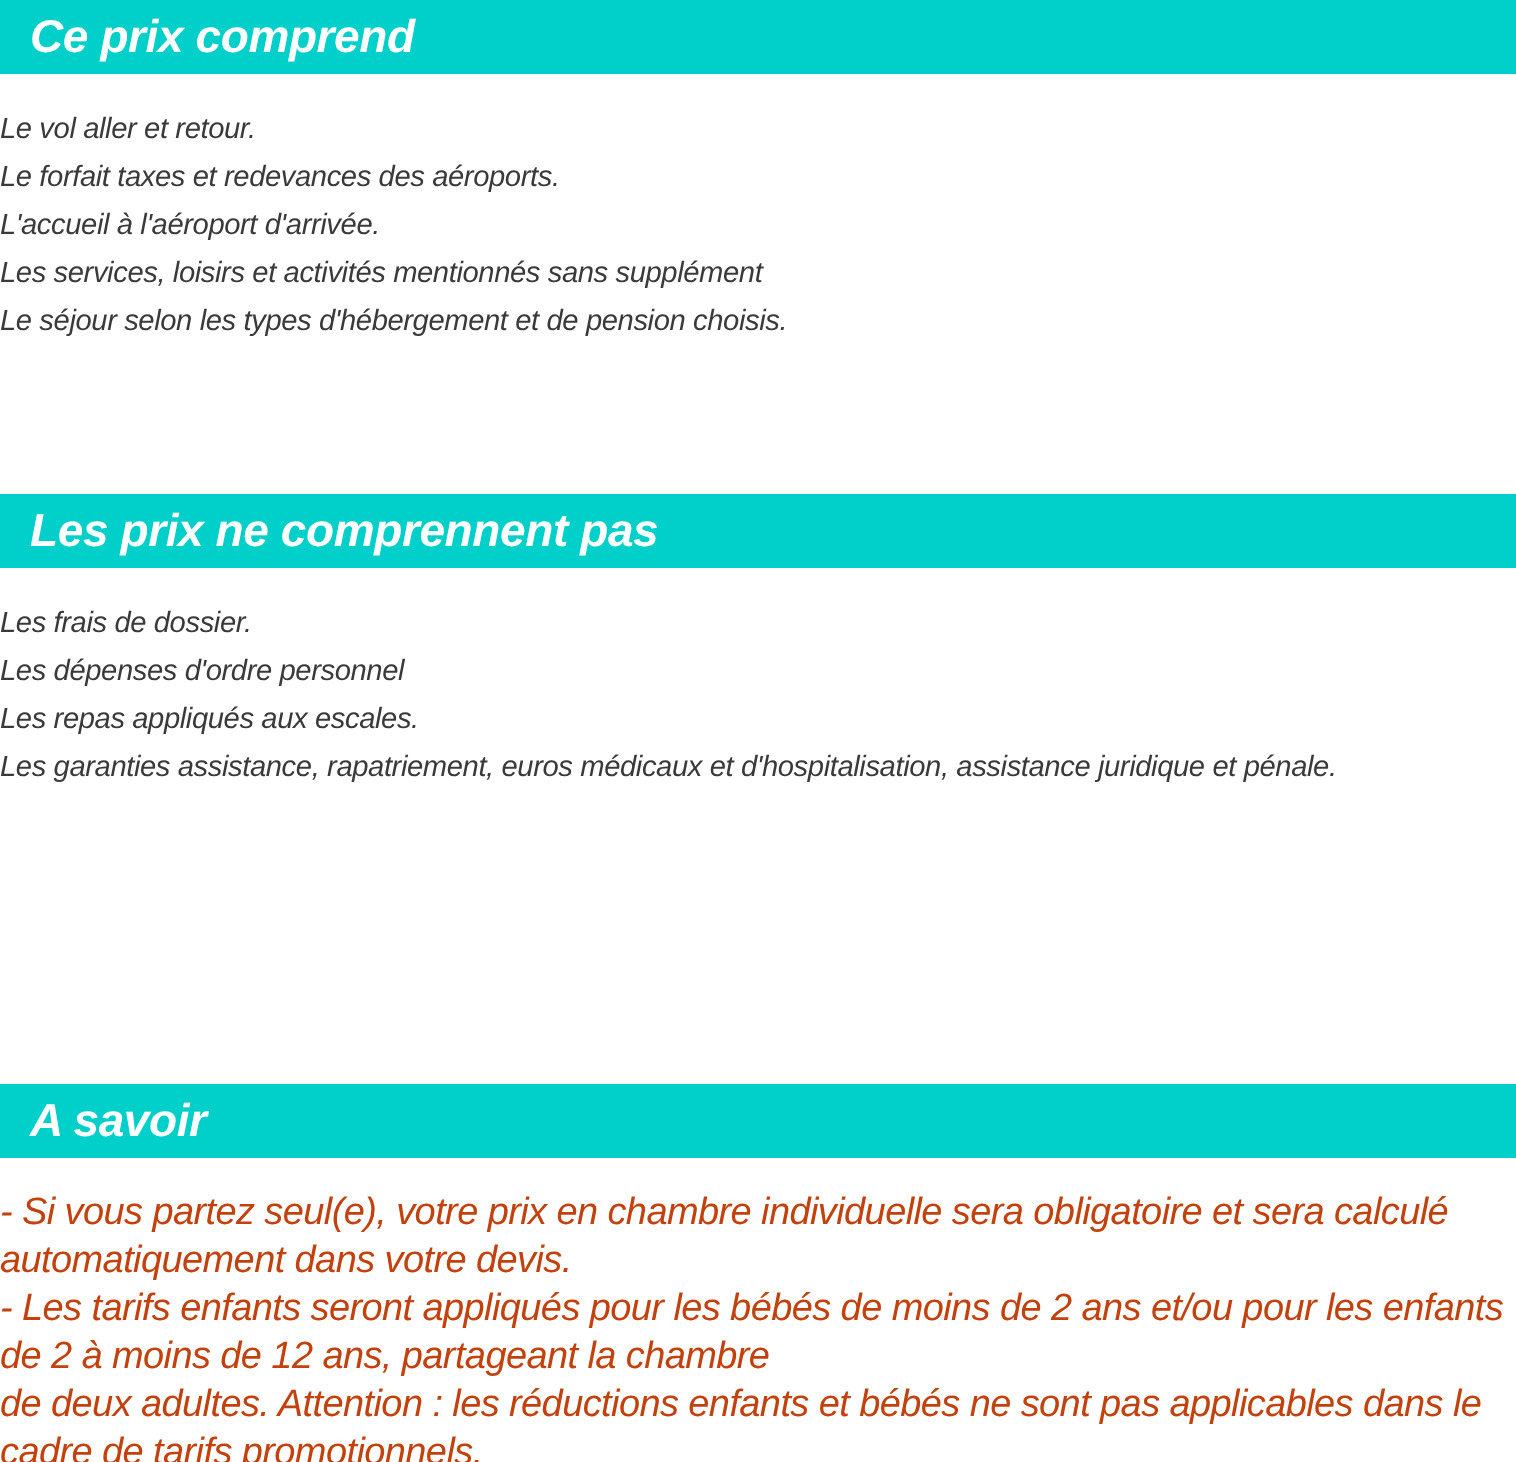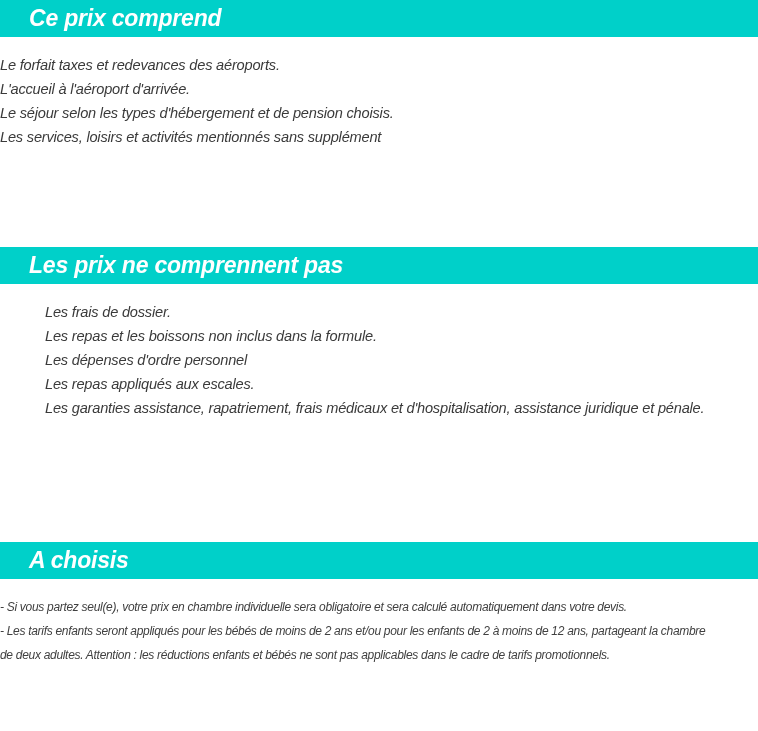--- a/index.html
+++ b/index.html
@@ -1,47 +1,47 @@
 <!DOCTYPE html>
 <html><head>
 <meta charset="utf-8">
 <style>
   html, body { margin:0; padding:0; background:#ffffff; }
   body { width:758px; height:731px; overflow:hidden; font-family:"Liberation Sans", sans-serif; position:relative; }
   .band { position:absolute; left:0; width:758px; height:37px; background:#00d0c9; }
-  .band h2 { margin:0; padding-left:29px; color:#ffffff; font-style:italic; font-weight:bold; font-size:23px; line-height:37px; letter-spacing:-0.2px; }
+  .band h2 { margin:0; padding-left:15px; color:#ffffff; font-style:italic; font-weight:bold; font-size:23px; line-height:37px; letter-spacing:-0.2px; }
   .list { position:absolute; left:0; margin:0; padding:0; list-style:none; }
   .list li { font-style:italic; font-size:14.6px; color:#3a3a3a; line-height:24px; white-space:nowrap; letter-spacing:-0.2px; }
   .para { position:absolute; left:0; width:758px; margin:0; }
-  .para p { margin:0; font-style:italic; font-size:12px; color:#404040; line-height:24px; letter-spacing:-0.3px; }
+  .para p { margin:0; font-style:italic; font-size:19px; color:#c2410c; line-height:24px; letter-spacing:-0.3px; }
 </style>
 </head>
 <body>
 
 <div class="band" style="top:0;">
   <h2>Ce prix comprend</h2>
 </div>
 <ul class="list" style="top:53px;">
+  <li>Le vol aller et retour.</li>
   <li>Le forfait taxes et redevances des aéroports.</li>
   <li>L'accueil à l'aéroport d'arrivée.</li>
+  <li>Les services, loisirs et activités mentionnés sans supplément</li>
   <li>Le séjour selon les types d'hébergement et de pension choisis.</li>
-  <li>Les services, loisirs et activités mentionnés sans supplément</li>
 </ul>
 
 <div class="band" style="top:247px;">
   <h2>Les prix ne comprennent pas</h2>
 </div>
-<ul class="list" style="top:300px;padding-left:45px;">
+<ul class="list" style="top:300px;">
   <li>Les frais de dossier.</li>
-  <li>Les repas et les boissons non inclus dans la formule.</li>
   <li>Les dépenses d'ordre personnel</li>
   <li>Les repas appliqués aux escales.</li>
-  <li>Les garanties assistance, rapatriement, frais médicaux et d'hospitalisation, assistance juridique et pénale.</li>
+  <li>Les garanties assistance, rapatriement, euros médicaux et d'hospitalisation, assistance juridique et pénale.</li>
 </ul>
 
 <div class="band" style="top:542px;">
-  <h2>A choisis</h2>
+  <h2>A savoir</h2>
 </div>
 <div class="para" style="top:595px;">
   <p>- Si vous partez seul(e), votre prix en chambre individuelle sera obligatoire et sera calculé automatiquement dans votre devis.</p>
   <p>- Les tarifs enfants seront appliqués pour les bébés de moins de 2 ans et/ou pour les enfants de 2 à moins de 12 ans, partageant la chambre</p>
   <p>de deux adultes. Attention : les réductions enfants et bébés ne sont pas applicables dans le cadre de tarifs promotionnels.</p>
 </div>
 
 </body></html>

